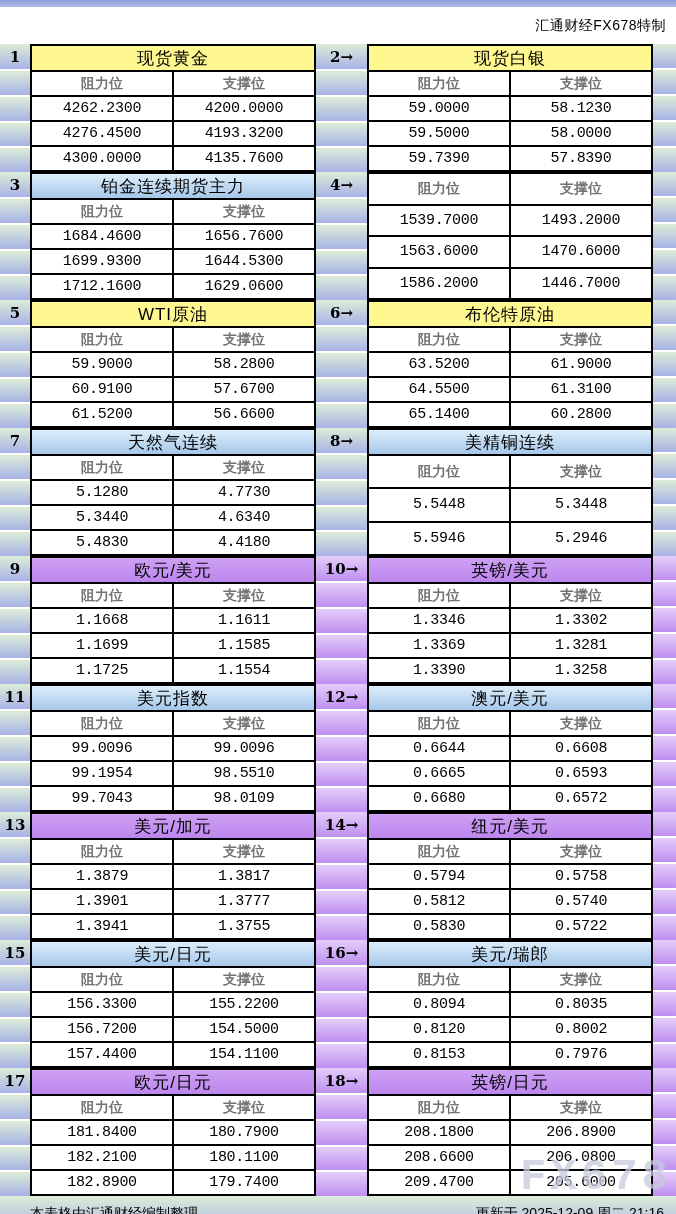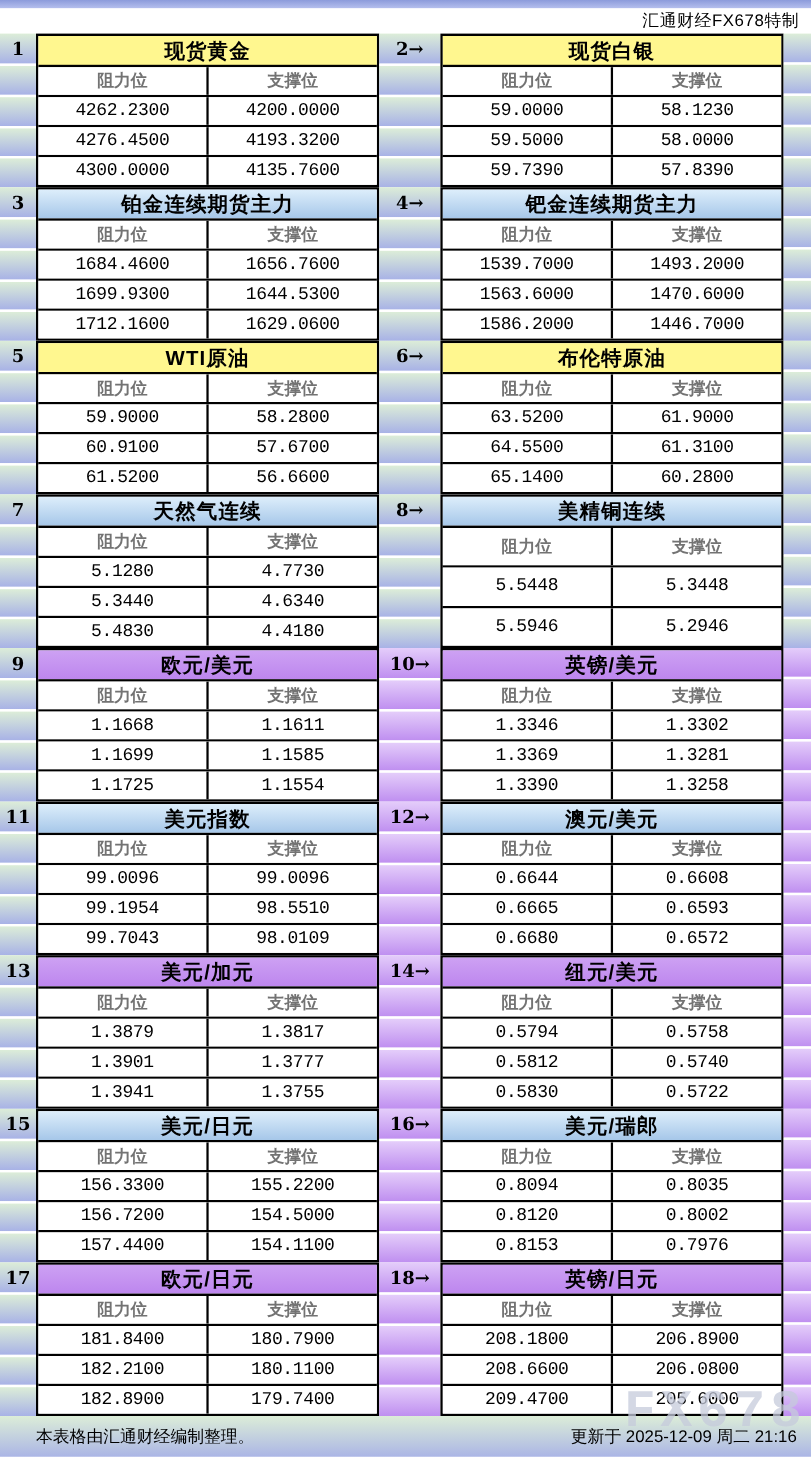--- a/index.html
+++ b/index.html
@@ -2,21 +2,21 @@
 <html style="--yellow: #fff78f; --blue-top: #ddeefb; --blue-bottom: #a6c7e9; --purple-top: #cda1f3; --purple-bottom: #bd86ee; --cool-top: #dcedd8; --cool-bottom: #a8b2e6; --pgut-top: #e4cdfa; --pgut-bottom: #bf8ff0; --strip-top: #8c9bdb; --strip-bottom: #b6c0ee; --watermark: #c6cbdc;"><head>
 <meta charset="utf-8">
 <style>
   * { margin:0; padding:0; box-sizing:border-box; }
   html,body { width:676px; height:1214px; background:#fff; overflow:hidden;
     font-family:"Liberation Sans","DejaVu Sans",sans-serif; }
   body { position:relative; }
 
   
   .top-strip { height:7px; background:linear-gradient(180deg,var(--strip-top),var(--strip-bottom)); }
-  .brand-bar { height:21px; display:flex; align-items:center; justify-content:flex-end;
+  .brand-bar { height:37px; display:flex; align-items:center; justify-content:flex-end;
     padding-right:10px; background:#fff; }
   .brand-bar span { font-size:14px; color:#000; letter-spacing:.5px; }
 
   
   .rows { width:676px; }
   .prow { display:flex; height:128px; width:676px; }
 
   
   .strip { display:flex; flex-direction:column; }
   .strip-left  { width:30px; }
@@ -30,21 +30,21 @@
   .purple-gutter .strip-gut .sc,
   .purple-gutter .strip-right .sc {
         background:linear-gradient(180deg,var(--pgut-top),var(--pgut-bottom)); }
   .tag { font-family:"DejaVu Serif","Liberation Serif",serif;
          font-weight:bold; font-size:15px; color:#000; white-space:nowrap; }
 
   
   .panel { width:286px; border:2px solid #000; display:flex; flex-direction:column; background:#fff; }
   .ptitle { height:26px; border-bottom:2px solid #000; display:flex;
             align-items:center; justify-content:center;
-            font-size:17px; font-weight:bold; color:#000; letter-spacing:1px; }
+            font-size:17px; font-weight:normal; color:#000; letter-spacing:1px; }
   .t-yellow .ptitle { background:var(--yellow); }
   .t-blue   .ptitle { background:linear-gradient(180deg,var(--blue-top),var(--blue-bottom)); }
   .t-purple .ptitle { background:linear-gradient(180deg,var(--purple-top),var(--purple-bottom)); }
   .trow { flex:1; display:flex; border-bottom:2px solid #000; }
   .trow:last-child { border-bottom:none; }
   .cell { flex:1; display:flex; align-items:center; justify-content:center; background:#fff; }
   .cell:first-child { border-right:2px solid #000; }
   .hcell { font-size:14px; font-weight:bold; color:#737373; }
   .val { font-family:"Liberation Mono","DejaVu Sans Mono",monospace;
          font-size:15px; color:#000; letter-spacing:-.3px; }
@@ -177,21 +177,20 @@
       <div class="sc tagcell">
         <span class="tag">4→</span>
       </div>
       <div class="sc"></div>
       <div class="sc"></div>
       <div class="sc"></div>
       <div class="sc"></div>
     </div>
 
     <div class="panel t-blue">
-      <div class="ptitle">钯金连续期货主力</div>
       <div class="trow">
         <div class="cell hcell">阻力位</div>
         <div class="cell hcell">支撑位</div>
       </div>
       <div class="trow">
         <div class="cell val">1539.7000</div>
         <div class="cell val">1493.2000</div>
       </div>
       <div class="trow">
         <div class="cell val">1563.6000</div>

